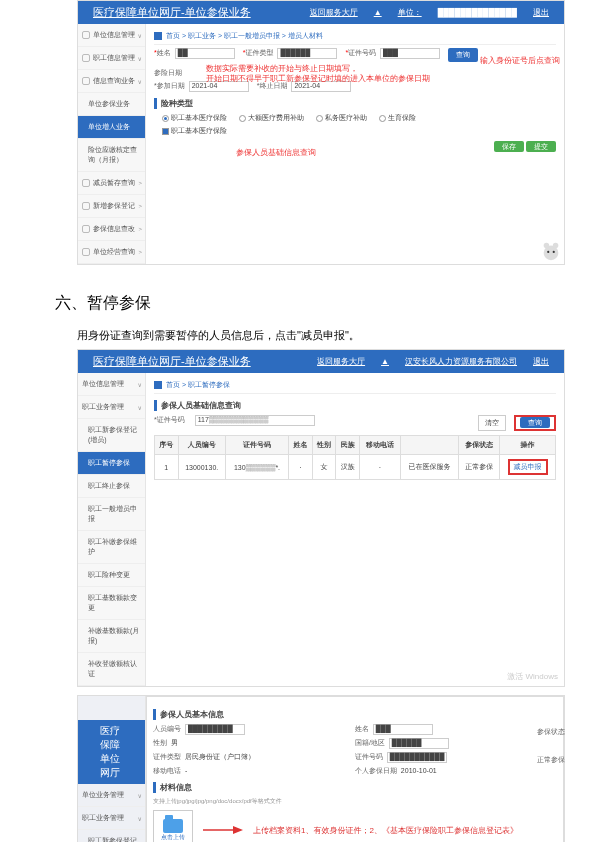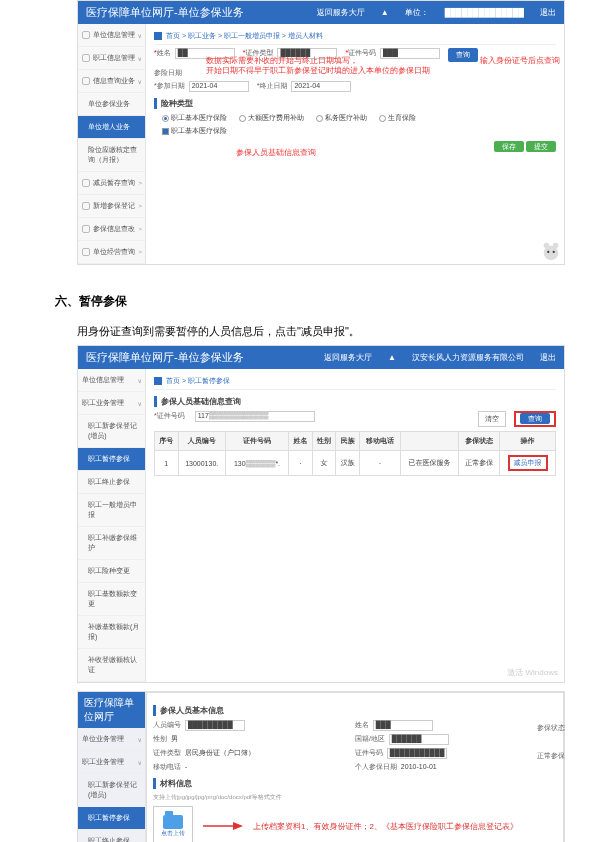--- a/index.html
+++ b/index.html
@@ -1,21 +1,21 @@
 <!DOCTYPE html>
 <html><head>
 <meta charset="utf-8">
 <style>
   * { box-sizing: border-box; margin: 0; padding: 0; }
   body { font-family: "Microsoft YaHei", Arial, sans-serif; background: #fff; width: 595px; height: 842px; }
   .page { padding: 0; }
   
   
   .shot { margin: 0 0 8px 77px; width: 488px; border: 1px solid #ddd; position: relative; }
-  .topbar { background: #2d6cbf; color: #fff; font-size: 11px; padding: 4px 8px; display: flex; justify-content: space-between; align-items: center; }
+  .topbar { background: #2d6cbf; color: #fff; font-size: 11px; padding: 4px 15px; display: flex; justify-content: space-between; align-items: center; text-decoration: underline; }
   .topbar-right { font-size: 8px; display: flex; gap: 10px; align-items: center; }
   .topbar-right span { margin-left: 6px; text-align: right; }
   .layout { display: flex; }
   .sidebar { width: 68px; background: #f7f7f7; font-size: 7px; border-right: 1px solid #e5e5e5; }
   .sb-item { padding: 6px 4px; color: #555; border-bottom: 1px solid #eee; position: relative; display: flex; align-items: center; }
   .sb-item.active { background: #2d6cbf; color: #fff; }
   .sb-item .car { position: absolute; right: 3px; font-size: 6px; color: #999; }
   .sb-item .ic { width: 8px; height: 8px; border: 1px solid #bbb; border-radius: 2px; margin-right: 3px; flex-shrink:0; }
   .sb-item.l2 { padding-left: 10px; }
   .content { flex: 1; background: #fff; padding: 4px 8px; font-size: 7px; color: #444; position: relative; }
@@ -32,32 +32,32 @@
   .rd.sel::after { content:""; display:block; width:3px; height:3px; background:#2d6cbf; border-radius:50%; margin:1px; }
   .chk { width: 7px; height: 7px; border: 1px solid #999; display: inline-block; }
   .chk.sel { background:#2d6cbf; }
   .annot { position: absolute; color: #e33; font-size: 8px; line-height: 1.2; }
   .btn-blue { background:#2d6cbf; color:#fff; padding:2px 8px; font-size:7px; border-radius:2px; }
   .btn-green { background:#4caf50; color:#fff; padding:2px 8px; font-size:7px; border-radius:2px; }
   .btn-row { text-align:right; margin-top:6px; }
   .mascot { position:absolute; right:2px; bottom:2px; width:22px; height:22px; }
   
   
-  .section-title { font-size: 12px; font-weight: bold; margin: 28px 12px 14px 55px; }
+  .section-title { font-size: 16px; font-weight: normal; margin: 28px 12px 14px 55px; }
   .section-desc { font-size: 11px; margin: 0 0 6px 77px; }
   
   
   .table { width: 100%; font-size: 7px; border-collapse: collapse; margin-top: 4px; }
   .table th, .table td { border: 1px solid #ddd; padding: 4px 2px; text-align: center; }
   .table th { background: #f5f5f5; }
   .red-box { border: 2px solid #d33; padding: 1px 4px; display: inline-block; }
   
   
   .shot3 { margin: 8px 0 0 77px; width: 488px; position: relative; }
-  .shot3 .ov-bar { background:#2d6cbf; color:#fff; font-size:10px; padding:4px 6px; }
+  .shot3 .ov-bar { background:#2d6cbf; color:#fff; font-size:10px; padding:4px 22px;margin-top:24px; }
   .modal { background:#fff; border:1px solid #ddd; padding:6px; flex:1; font-size:7px; color:#444; position:relative; }
   .upload-box { width:40px; height:40px; border:1px solid #ccc; display:flex; flex-direction:column; align-items:center; justify-content:center; color:#2d6cbf; }
   .upload-ic { width:20px; height:14px; background:#4da0e8; border-radius:2px; position:relative; }
   .upload-ic::before { content:""; position:absolute; top:-4px; left:2px; width:8px; height:4px; background:#4da0e8; border-radius:1px 1px 0 0; }
   .note-red { color:#d33; font-size:8px; }
   .watermark { position:absolute; font-size:8px; color:#ccc; }
 </style>
 </head>
 <body>
 
@@ -163,21 +163,21 @@
           <span>
               <span class="chk sel"></span>
               <span>职工基本医疗保险</span>
             </span>
         </div>
         <div class="btn-row">
           <span class="btn-green">保存</span>
           <span class="btn-green">提交</span>
         </div>
 
-        <div class="annot" style="top:32px;left:60px;"><span style="white-space:pre-line;">数据实际需要补收的开始与终止日期填写，
+        <div class="annot" style="top:40px;left:60px;"><span style="white-space:pre-line;">数据实际需要补收的开始与终止日期填写，
 开始日期不得早于职工新参保登记时填的进入本单位的参保日期</span></div>
         <div class="annot" style="top:32px;right:4px;font-family:Liberation Mono, monospace;">输入身份证号后点查询</div>
         <div class="annot" style="top:124px;left:90px;">参保人员基础信息查询</div>
         <svg class="mascot" viewBox="0 0 24 24">
             <circle cx="12" cy="14" r="8" fill="#ddd"></circle>
             <circle cx="7" cy="6" r="3" fill="#ddd"></circle>
             <circle cx="17" cy="6" r="3" fill="#ddd"></circle>
             <circle cx="9" cy="13" r="1.2" fill="#333"></circle>
             <circle cx="15" cy="13" r="1.2" fill="#333"></circle>
           </svg>

